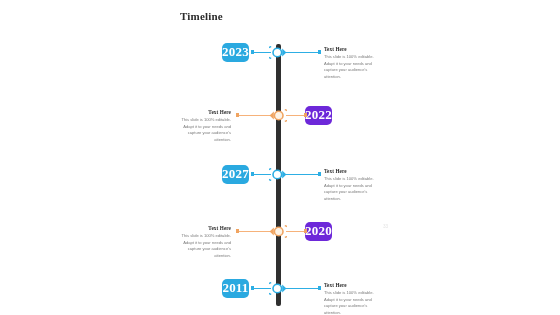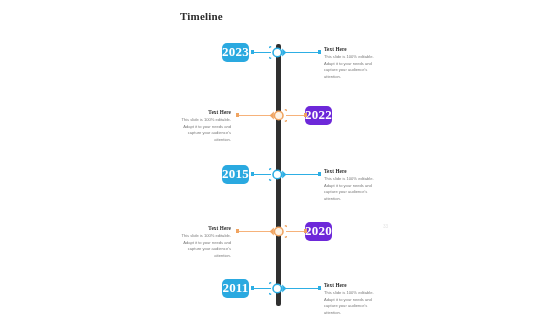--- a/index.html
+++ b/index.html
@@ -204,21 +204,21 @@
         </div>
         <div class="row" style="top: 142px;">
           <div class="marker">
             <svg width="18" height="17" viewBox="0 0 18 17">
               <path d="M2.2 2.6 A7 6.2 0 0 0 2.2 14.4" fill="none" stroke="#2daee4" stroke-width="1.2"></path>
               <circle cx="8.3" cy="8.5" r="4.3" fill="#ffffff" stroke="#2daee4" stroke-width="1.6"></circle>
               <path d="M13.2 4.4 L17.4 8.5 L13.2 12.6 Z" fill="#2daee4"></path>
             </svg>
           </div>
           <div class="year-box blue" style="left: 52px;">
-            <span>2015</span>
+            <span>2027</span>
           </div>
           <div class="conn blue" style="left: 81px; width: 20px;"></div>
           <div class="sq blue" style="left: 80.5px;"></div>
           <div class="lead blue" style="left: 116px; width: 33px;"></div>
           <div class="sq blue" style="left: 148px;"></div>
           <div class="tb right" style="left: 154px;">
             <div class="hd">Text Here</div>
             <div class="bd">This slide is 100% editable. Adapt it to your needs and capture your audience's attention.</div>
           </div>
         </div>

